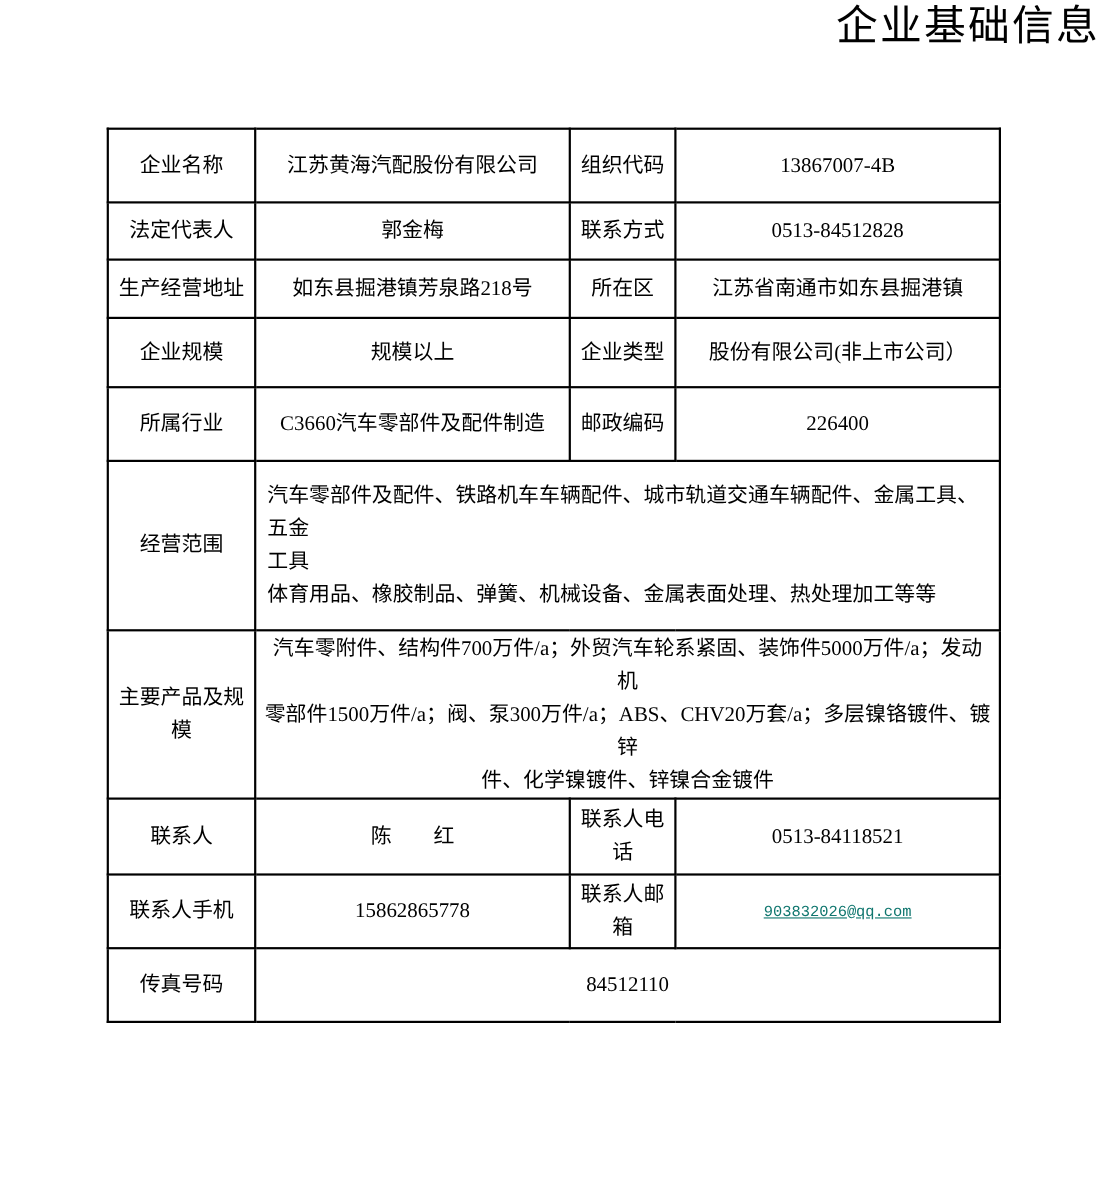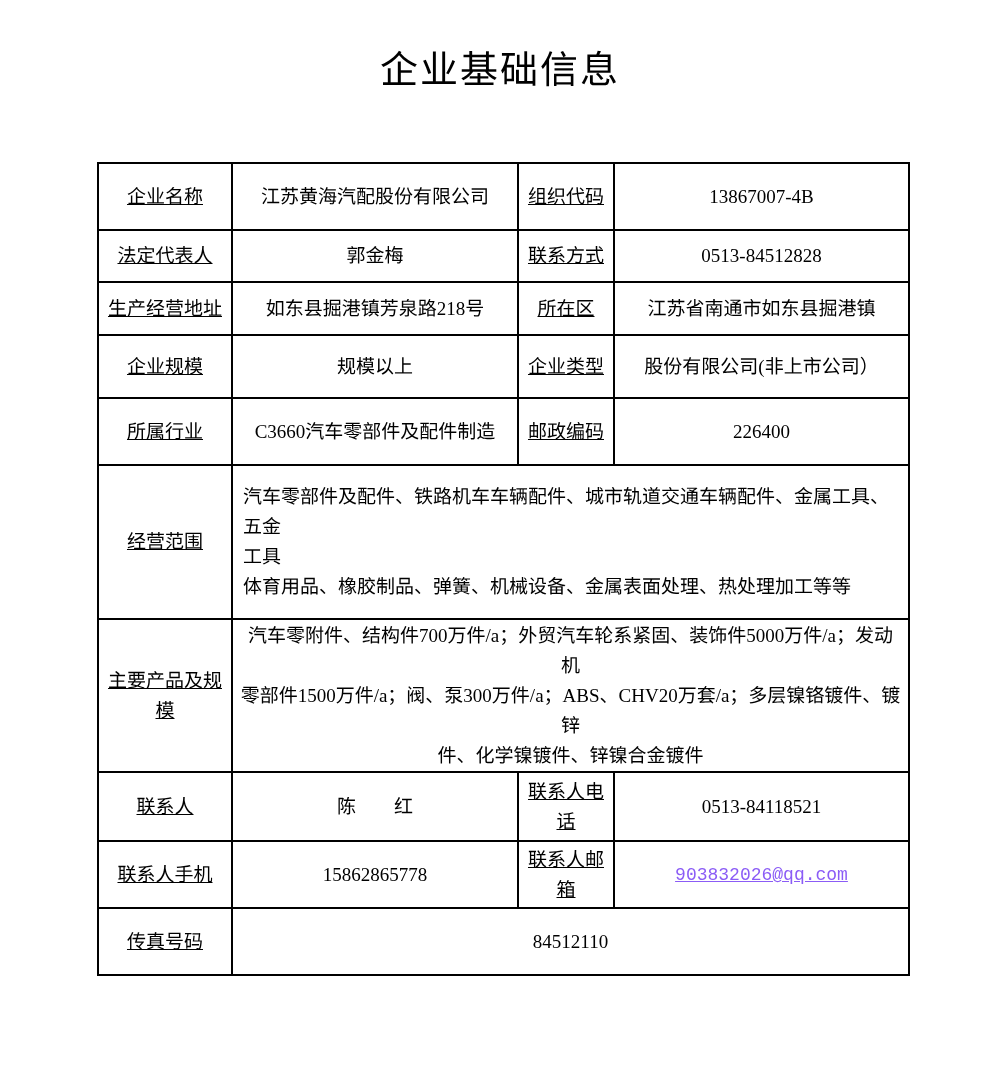--- a/index.html
+++ b/index.html
@@ -11,22 +11,21 @@
   .page {
     position: relative;
     width: 1000px;
     height: 1071px;
     background: #ffffff;
     font-family: "Liberation Serif", "DejaVu Serif", serif;
     color: #000000;
   }
   .doc-title {
     margin: 0;
-    padding-top: 46px;
-    text-align: center;
+    text-align: right;
     font-size: 38px;
     font-weight: normal;
     letter-spacing: 2px;
     line-height: 48px;
     color: #000000;
   }
   table.info-table {
     border-collapse: collapse;
     table-layout: fixed;
     width: 811px;
@@ -35,41 +34,40 @@
   table.info-table td {
     border: 2px solid #000000;
     font-size: 19px;
     line-height: 30px;
     vertical-align: middle;
     overflow: hidden;
   }
   td.lbl {
     text-align: center;
     padding: 0 4px;
-    text-decoration: underline;
   }
   td.val {
     text-align: center;
     padding: 0 6px;
   }
   td.val-left {
     text-align: left;
     padding: 16px 10px;
     white-space: pre-line;
   }
   td.val-center-pre {
     text-align: center;
     padding: 0 6px;
     white-space: pre-line;
   }
   a.email-link {
-    color: #8b5cf6;
+    color: #0f766e;
     text-decoration: underline;
     font-family: "Liberation Mono", "DejaVu Sans Mono", monospace;
-    font-size: 18px;
+    font-size: 14px;
   }
 </style>
 </head>
 <body>
 
 <div class="page">
 
   <h1 class="doc-title">企业基础信息</h1>
 
   <table class="info-table">

